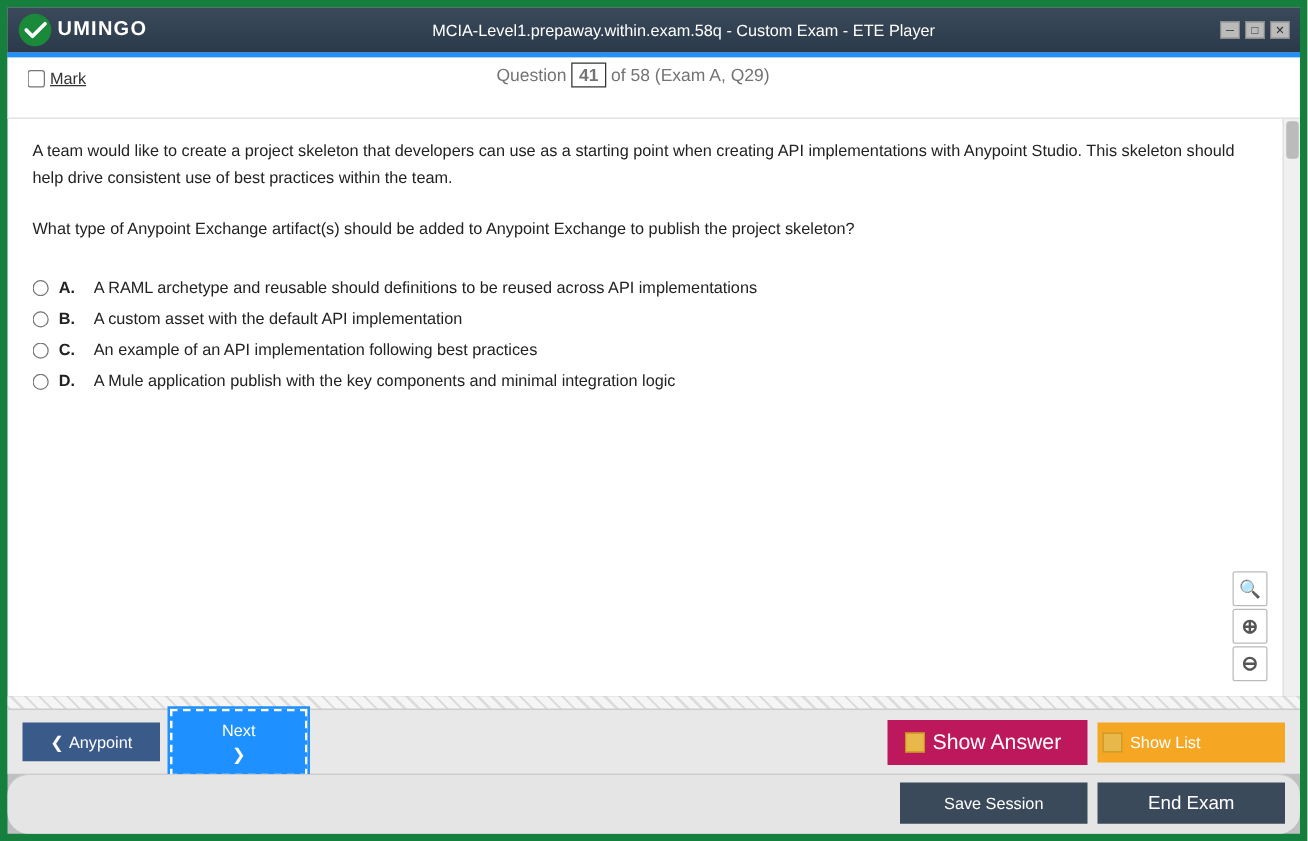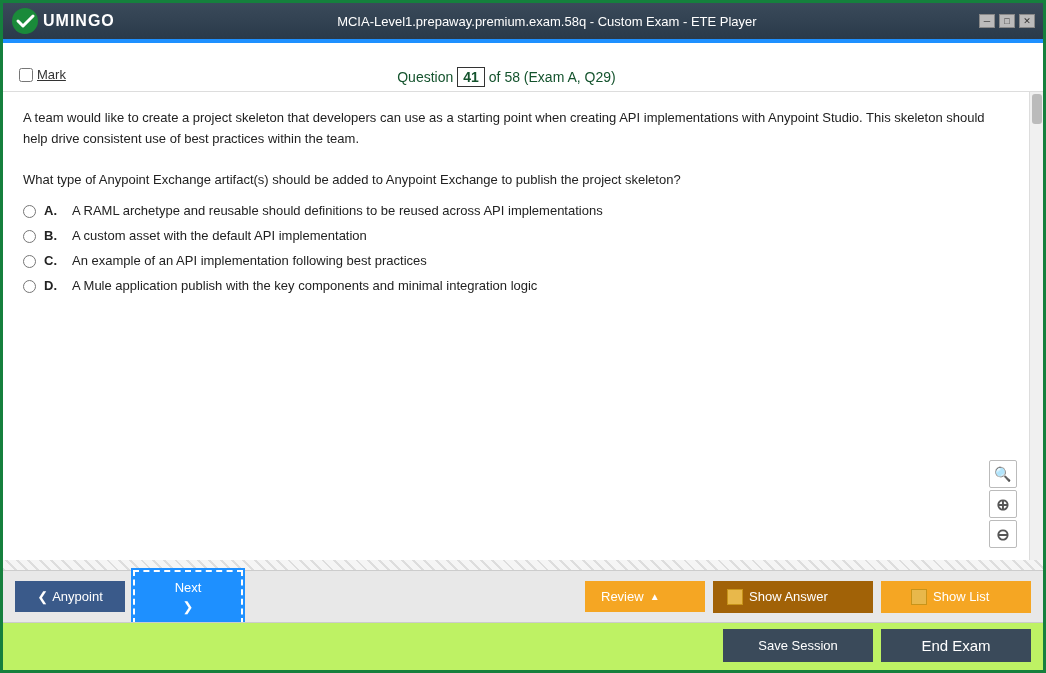--- a/index.html
+++ b/index.html
@@ -10,21 +10,21 @@
       width: 1046px;
       height: 673px;
       overflow: hidden;
     }
 
     .window {
       width: 1046px;
       height: 673px;
       display: flex;
       flex-direction: column;
-      border: 3px solid #15803d;
+      border: 6px solid #15803d;
     }
 
     
     .title-bar {
       background: linear-gradient(to bottom, #3a4a5a, #2a3a4a);
       color: white;
       display: flex;
       align-items: center;
       justify-content: space-between;
       padding: 0 8px;
@@ -81,21 +81,21 @@
       background: #1e90ff;
       flex-shrink: 0;
     }
 
     
     .toolbar {
       background: white;
       border-bottom: 1px solid #ddd;
       padding: 24px 16px;
       display: flex;
-      align-items: flex-start;
+      align-items: flex-end;
       justify-content: space-between;
       height: 28px;
       flex-shrink: 0;
     }
     .mark-checkbox {
       display: flex;
       align-items: center;
       gap: 4px;
       cursor: pointer;
     }
@@ -108,21 +108,21 @@
       font-size: 13px;
       color: #333;
       text-decoration: underline;
       cursor: pointer;
     }
     .question-info {
       display: flex;
       align-items: center;
       gap: 4px;
       font-size: 14px;
-      color: #14532d;
+      color: #737373;
     }
     .question-number-box {
       border: 1px solid #333;
       padding: 1px 5px;
       font-weight: bold;
       font-size: 14px;
     }
 
     
     .main-content {
@@ -136,21 +136,21 @@
     .question-text {
       font-size: 13px;
       color: #222;
       line-height: 1.6;
       margin-bottom: 22px;
     }
 
     .question-prompt {
       font-size: 13px;
       color: #222;
-      margin-bottom: 16px;
+      margin-bottom: 32px;
     }
 
     .answer-options {
       display: flex;
       flex-direction: column;
       gap: 10px;
     }
 
     .answer-option {
       display: flex;
@@ -259,63 +259,64 @@
       display: flex;
       align-items: center;
       gap: 6px;
       min-width: 120px;
     }
     .review-arrow {
       font-size: 10px;
     }
 
     .btn-show-answer {
-      background: #a16207;
+      background: #be185d;
       color: white;
       border: none;
       padding: 8px 14px;
       cursor: pointer;
-      font-size: 13px;
+      font-size: 17px;
       display: flex;
       align-items: center;
       gap: 6px;
       min-width: 160px;
     }
 
     .btn-show-list {
       background: #f5a623;
       color: white;
       border: none;
-      padding: 8px 30px;
+      padding: 8px 4px;
       cursor: pointer;
       font-size: 13px;
       display: flex;
       align-items: center;
       gap: 6px;
       min-width: 150px;
     }
 
     .btn-square-icon {
       width: 16px;
       height: 16px;
       background: #e8b84b;
       border: 1px solid #c8941a;
       flex-shrink: 0;
     }
 
     
     .bottom-action-bar {
-      background: #bef264;
+      background: #e5e5e5;
       padding: 6px 12px 8px 12px;
       display: flex;
       justify-content: flex-end;
       gap: 8px;
       height: 48px;
       flex-shrink: 0;
       border-top: 1px solid #ccc;
+      border-radius: 17px;
     }
 
     .btn-save-session {
       background: #3a4a5a;
       color: white;
       border: none;
       padding: 8px 20px;
       cursor: pointer;
       font-size: 13px;
       min-width: 150px;
@@ -364,21 +365,21 @@
   <div class="title-bar">
     <div class="title-bar-left">
       <div class="logo">
         <svg class="logo-icon" viewBox="0 0 28 28">
           <circle cx="14" cy="14" r="13" fill="#1a8a3a"></circle>
           <polyline points="7,14 12,19 22,9" stroke="white" stroke-width="3" fill="none" stroke-linecap="round" stroke-linejoin="round"></polyline>
         </svg>
         <span class="logo-text">UMINGO</span>
       </div>
     </div>
-    <div class="title-bar-title">MCIA-Level1.prepaway.premium.exam.58q - Custom Exam - ETE Player</div>
+    <div class="title-bar-title">MCIA-Level1.prepaway.within.exam.58q - Custom Exam - ETE Player</div>
     <div class="window-controls">
       <button class="win-btn">─</button>
       <button class="win-btn">□</button>
       <button class="win-btn">✕</button>
     </div>
   </div>
 
   <div class="accent-bar"></div>
 
   <div class="toolbar">
@@ -442,24 +443,20 @@
       <span>❮</span>
       <span>Anypoint</span>
     </button>
     <button class="btn-next">
       <span>Next</span>
       <span>❯</span>
     </button>
 
     <div class="spacer"></div>
 
-    <button class="btn-review">
-      <span>Review</span>
-      <span class="review-arrow">▲</span>
-    </button>
 
     <button class="btn-show-answer">
       <span class="btn-square-icon"></span>
       <span>Show Answer</span>
     </button>
 
     <button class="btn-show-list">
       <span class="btn-square-icon"></span>
       <span>Show List</span>
     </button>

